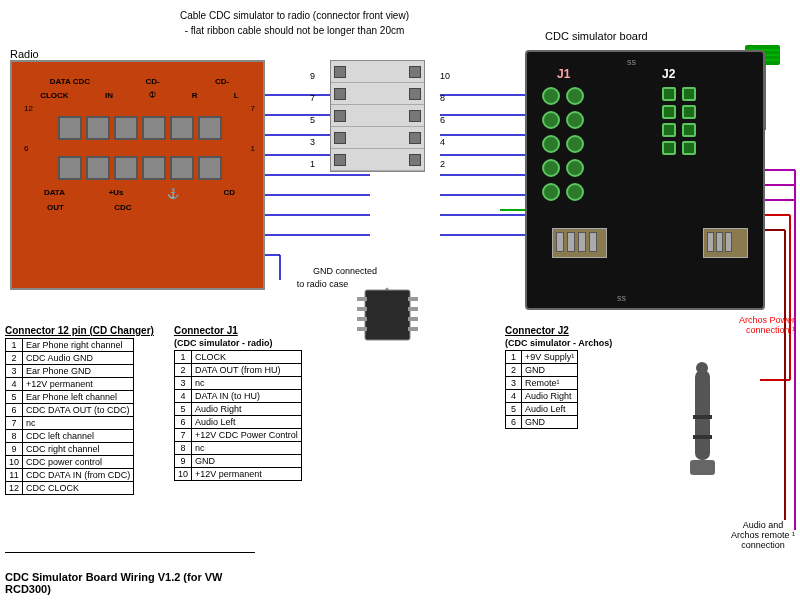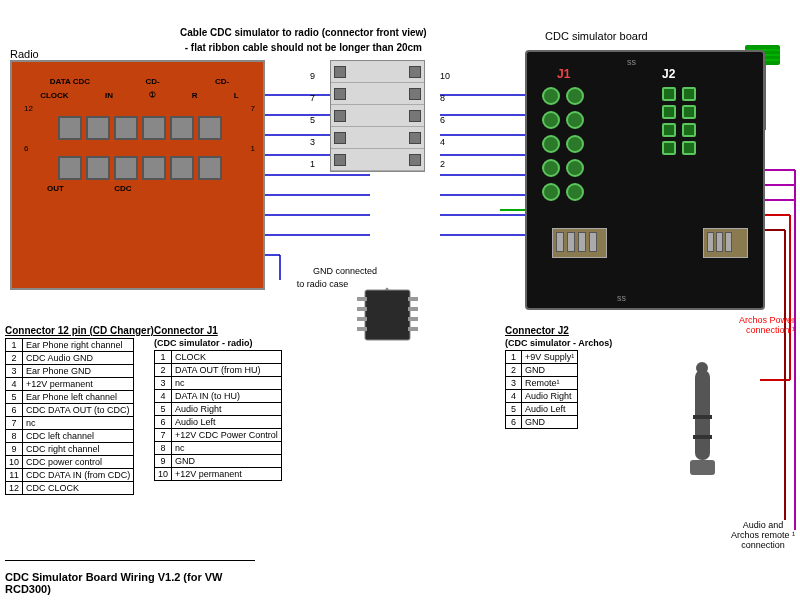--- a/index.html
+++ b/index.html
@@ -16,26 +16,25 @@
     .main-container {
       width: 800px;
       height: 600px;
       position: relative;
       background: #fff;
     }
 
     
     .cable-desc {
       position: absolute;
-      top: 25px;
+      top: 8px;
       left: 180px;
       text-align: center;
       font-size: 10px;
       line-height: 1.5;
-      font-weight: bold;
     }
 
     
     .radio-label {
       position: absolute;
       top: 48px;
       left: 10px;
       font-size: 11px;
     }
 
@@ -116,21 +115,21 @@
       height: 260px;
       background: #111;
       border: 2px solid #666;
       border-radius: 4px;
     }
 
     .cdc-board-j1-label {
       position: absolute;
       top: 15px;
       left: 30px;
-      color: #ef4444;
+      color: #fca5a5;
       font-size: 12px;
       font-weight: bold;
     }
 
     .cdc-board-j2-label {
       position: absolute;
       top: 15px;
       left: 135px;
       color: #fff;
       font-size: 12px;
@@ -195,20 +194,21 @@
       background: #8a7a50;
       border: 1px solid #aaa;
     }
 
     
     .bottom-tables {
       position: absolute;
       top: 325px;
       left: 5px;
       display: flex;
+      gap: 20px;
     }
 
     .conn-table {
       border-collapse: collapse;
       font-size: 9px;
     }
 
     .conn-table td {
       border: 1px solid #000;
       padding: 1px 3px;
@@ -228,21 +228,21 @@
     }
 
     
     .page-title {
       position: absolute;
       bottom: 5px;
       left: 5px;
       font-size: 11px;
       font-weight: bold;
       border-top: 1px solid #000;
-      padding-top: 10px;
+      padding-top: 18px;
       width: 250px;
     }
 
     
     .wiring-svg {
       position: absolute;
       top: 0;
       left: 0;
       width: 800px;
       height: 600px;
@@ -389,20 +389,26 @@
         <span>1</span>
       </div>
 
       <div style="display:flex; gap:4px; margin:3px 0; justify-content:center;">
         <div class="conn-pin" style="width:24px;height:24px;background:#888;border:2px solid #555;"></div>
         <div class="conn-pin" style="width:24px;height:24px;background:#888;border:2px solid #555;"></div>
         <div class="conn-pin" style="width:24px;height:24px;background:#888;border:2px solid #555;"></div>
         <div class="conn-pin" style="width:24px;height:24px;background:#888;border:2px solid #555;"></div>
         <div class="conn-pin" style="width:24px;height:24px;background:#888;border:2px solid #555;"></div>
         <div class="conn-pin" style="width:24px;height:24px;background:#888;border:2px solid #555;"></div>
+      </div>
+      <div class="radio-bottom-labels" style="margin-top:8px;">
+        <span>DATA</span>
+        <span>+Us</span>
+        <span style="font-size:10px">⚓</span>
+        <span>CD</span>
       </div>
       <div class="radio-bottom-labels">
         <span>OUT</span>
         <span>CDC</span>
         <span></span>
         <span></span>
       </div>
     </div>
   </div>
 

